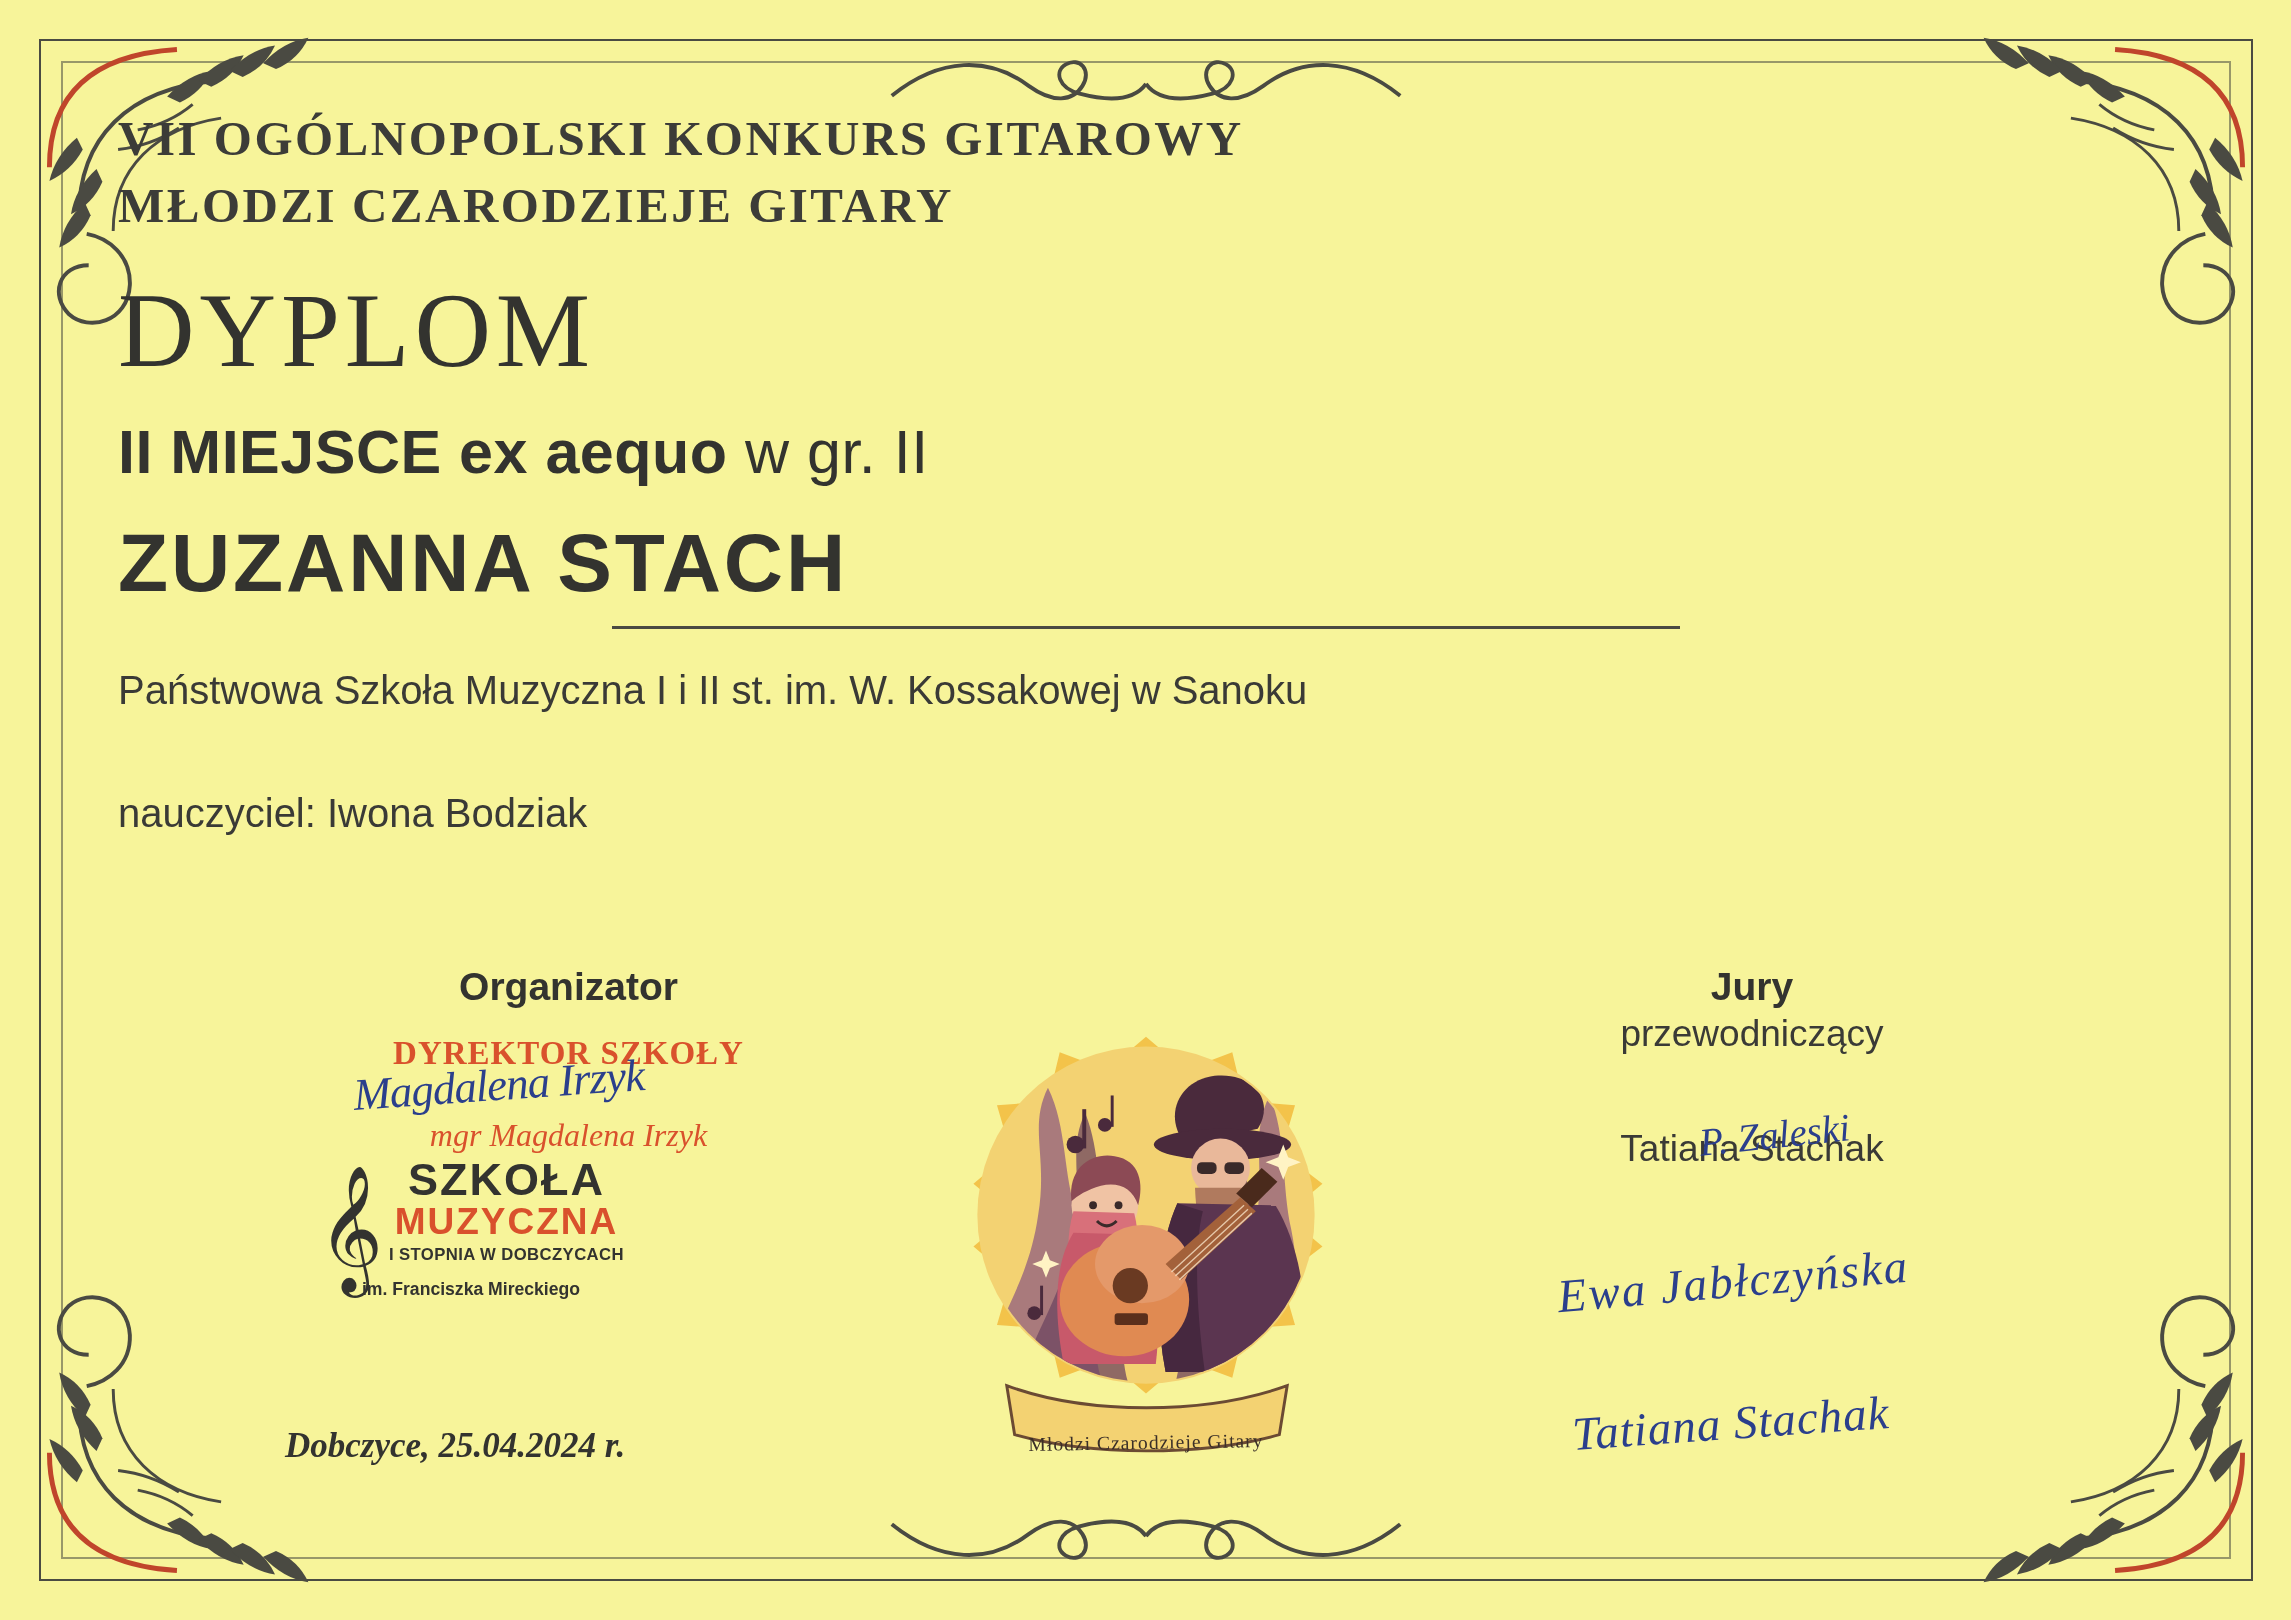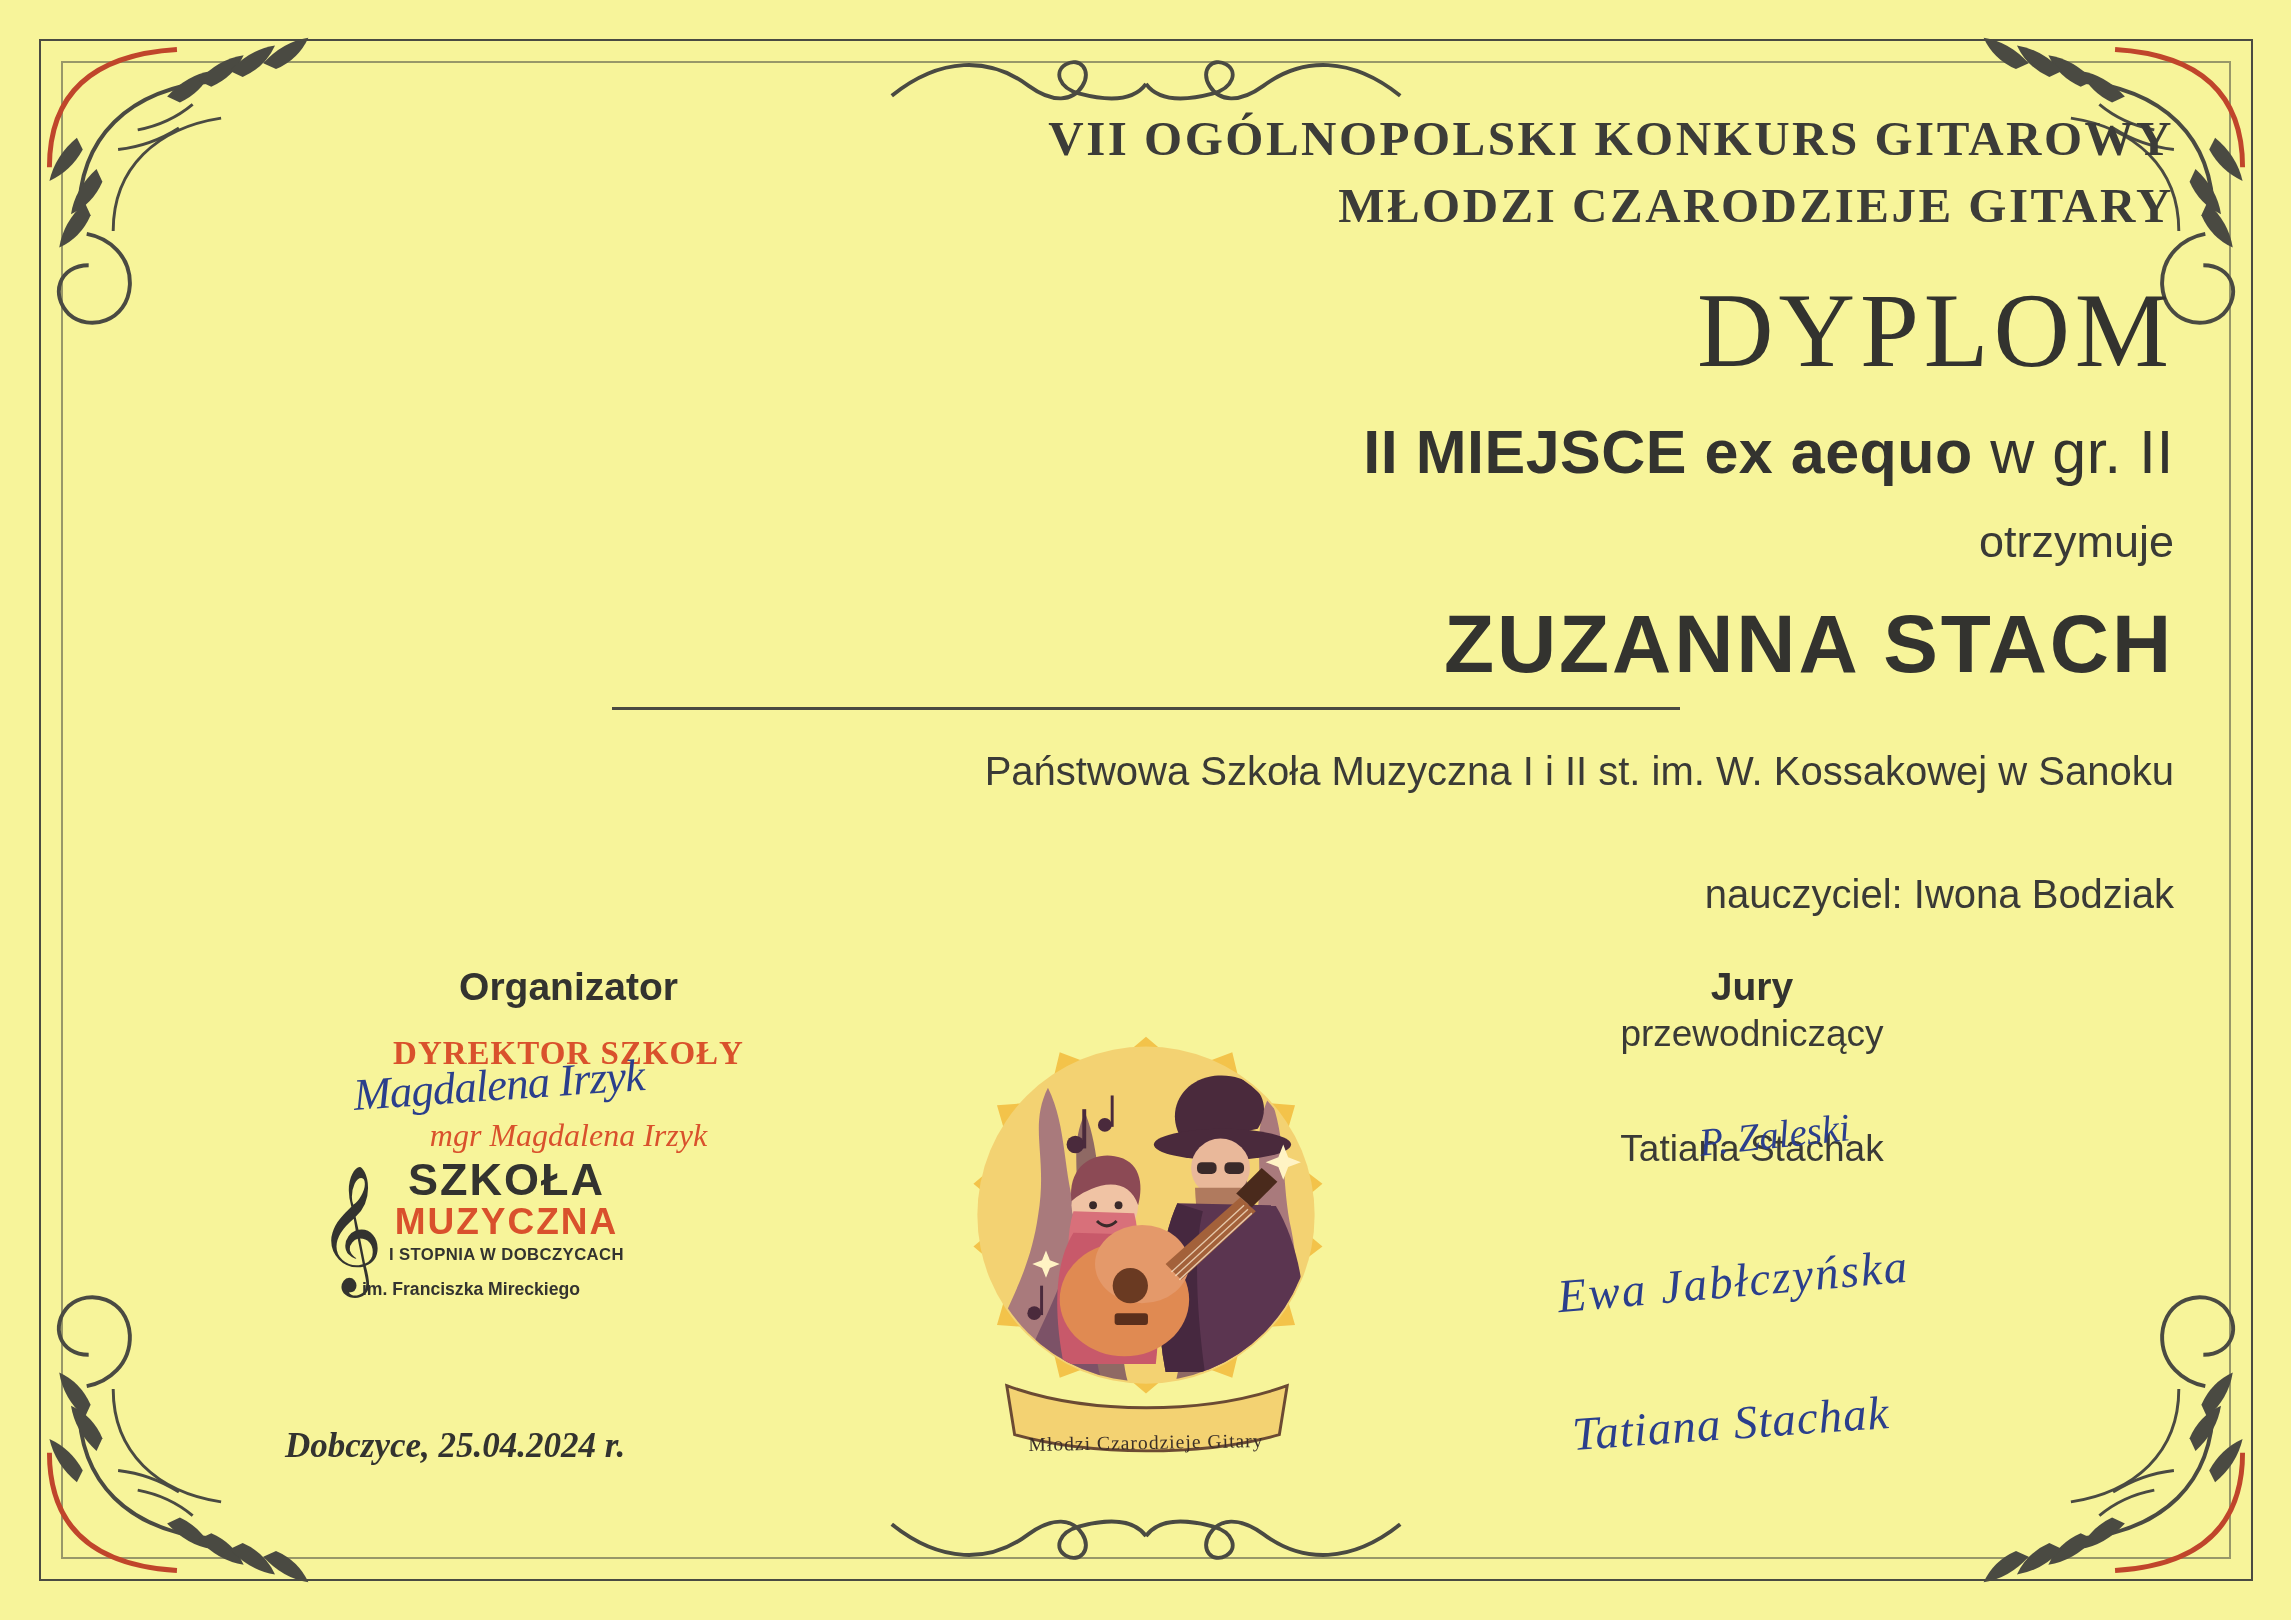--- a/index.html
+++ b/index.html
@@ -59,21 +59,21 @@
   .flourish svg { width: 100%; height: 100%; display: block; }
   .flourish.top { top: 37px; }
   .flourish.bottom { bottom: 37px; transform: translateX(-50%) scaleY(-1); }
 
   
   .content {
     position: absolute;
     left: 118px;
     right: 118px;
     top: 108px;
-    text-align: right;
+    text-align: left;
     color: #3a3a36;
   }
   .comp-line {
     font-family: "Liberation Serif", serif;
     font-size: 49px;
     letter-spacing: 2.5px;
     font-weight: 600;
     color: #3c3c38;
     line-height: 1.28;
   }
@@ -404,21 +404,20 @@
     </svg>
   </div>
 
   <div class="content">
     <div class="comp-line l1">VII OGÓLNOPOLSKI KONKURS GITAROWY</div>
     <div class="comp-line l2">MŁODZI CZARODZIEJE GITARY</div>
     <div class="dyplom">DYPLOM</div>
     <div class="place">
       <span>II MIEJSCE ex aequo</span><span class="thin"> w gr. II</span>
     </div>
-    <div class="otrzymuje">otrzymuje</div>
     <div class="laureate">ZUZANNA STACH</div>
     <div class="rule"></div>
     <div class="school">Państwowa Szkoła Muzyczna I i II st. im. W. Kossakowej w Sanoku</div>
     <div class="teacher">nauczyciel: Iwona Bodziak</div>
   </div>
 
   <div class="lower">
 
     <div class="org-block">
       <div class="block-title">Organizator</div>

